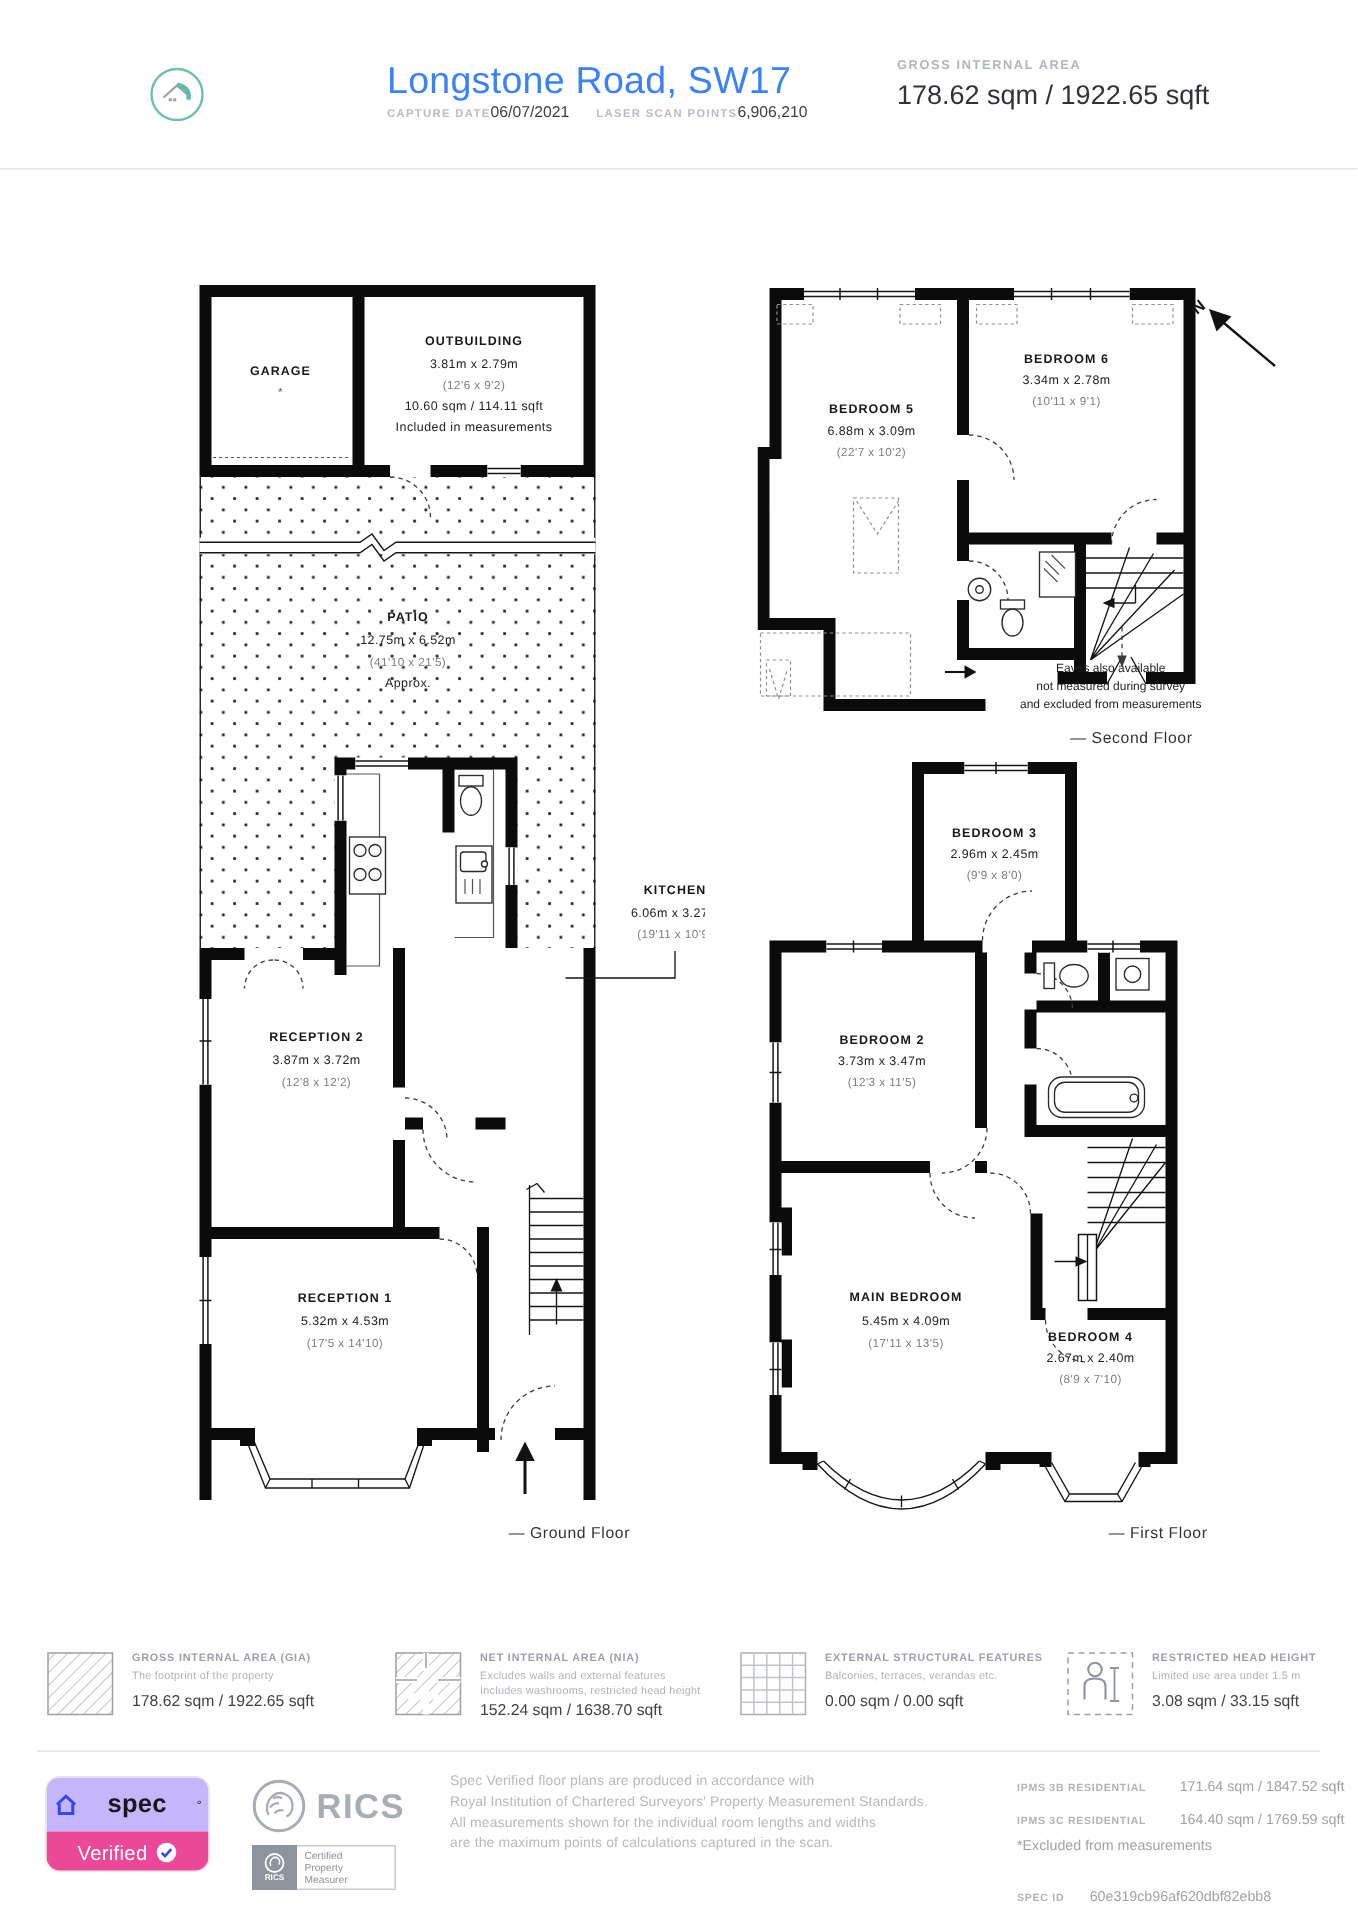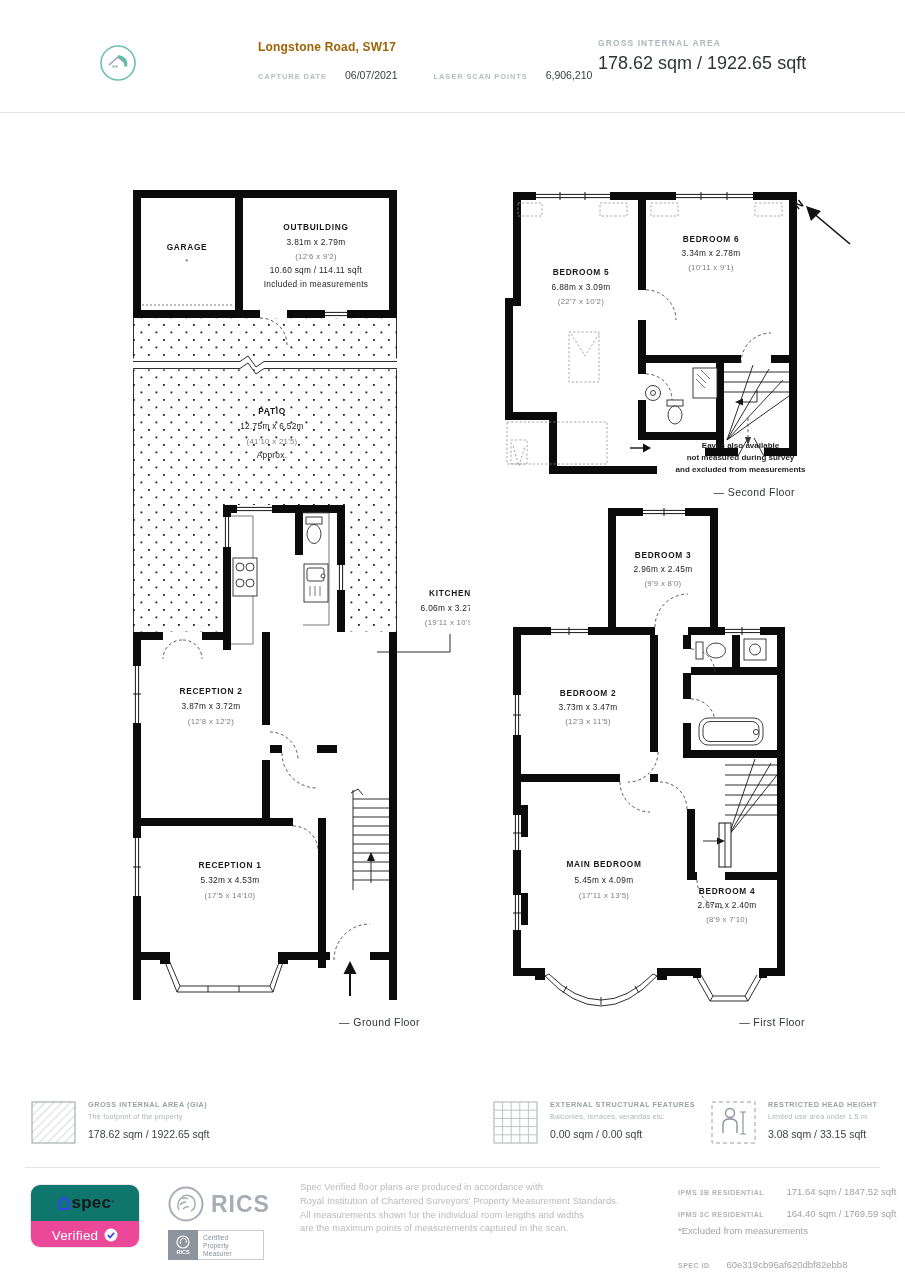--- a/index.html
+++ b/index.html
@@ -1,49 +1,49 @@
 <!DOCTYPE html>
 <html><head>
 <meta charset="utf-8">
 <style>
   html,body{margin:0;padding:0;background:#fff}
   .page{position:relative;width:905px;height:1280px;background:#fff;
         font-family:"Liberation Sans",sans-serif;overflow:hidden;color:#2b2f33}
   .abs{position:absolute}
   
-  .title{font-size:12px;font-weight:700;color:#a16207;letter-spacing:.2px}
+  .title{font-size:25px;font-weight:400;color:#3b82f6;letter-spacing:.2px}
   .meta-label{font-size:7.5px;color:#b7bdc3;letter-spacing:.9px;font-weight:600}
   .meta-value{font-size:10.5px;color:#3c4043}
   .gia-label{font-size:8.5px;color:#b0b6bc;letter-spacing:1.1px;font-weight:600}
   .gia-value{font-size:18px;color:#2f3337;margin-top:5px}
   .hr{position:absolute;height:1px;background:#e4e4e4}
   
   svg text{font-family:"Liberation Sans",sans-serif}
   .room-name{font-size:8.3px;font-weight:700;fill:#181818;letter-spacing:.7px;text-anchor:middle}
   .room-dims{font-size:8.3px;fill:#222;text-anchor:middle;letter-spacing:.3px}
   .room-ft{font-size:7.8px;fill:#7d7d7d;text-anchor:middle;letter-spacing:.3px}
   .room-note{font-size:7.8px;fill:#555;text-anchor:middle;letter-spacing:.3px}
   .floor-label{font-size:10.5px;color:#2f3337;letter-spacing:.4px;font-weight:500;text-align:right}
   .walls{fill:#0b0b0b;stroke:none}
   .thin{stroke:#161616;stroke-width:.9;fill:none}
   .thin2{stroke:#555;stroke-width:.8;fill:none}
   .winline{stroke:#161616;stroke-width:1;fill:none}
   .arc{stroke:#3a3a3a;stroke-width:.85;fill:none;stroke-dasharray:3 2.6}
   .eaves{stroke:#8f8f8f;stroke-width:.8;fill:none;stroke-dasharray:2.2 2}
   .fix{stroke:#2a2a2a;stroke-width:.9;fill:#fff}
-  .eaves-note{font-size:8px;font-weight:700;color:#1f1f1f;line-height:12px;text-align:center}
+  .eaves-note{font-size:8px;font-weight:400;color:#1f1f1f;line-height:12px;text-align:center}
   
   .lg-item{position:absolute;display:flex;gap:10px}
   .lg-title{font-size:7.2px;color:#9ba1a8;letter-spacing:.55px;font-weight:600}
   .lg-desc{font-size:7.2px;color:#aeb3b9;margin-top:2.5px;letter-spacing:.2px}
   .lg-value{font-size:10.5px;color:#3f4347;margin-top:7px}
   
   .badge{position:absolute;width:110px;height:64px;border-radius:10px;overflow:hidden;
          border:1px solid #e6e6e6;box-sizing:border-box}
-  .badge-top{height:36px;background:#0f766e;display:flex;align-items:center;justify-content:center;gap:0}
+  .badge-top{height:36px;background:#c4b5fd;display:flex;align-items:center;justify-content:center;gap:20px}
   .badge-top .spec-word{font-size:17px;font-weight:700;color:#17171c;letter-spacing:.2px}
   .badge-top .deg{font-size:8px;color:#17171c;vertical-align:top}
   .badge-bottom{height:28px;display:flex;align-items:center;justify-content:center;gap:6px;color:#fff;
                 font-size:13.5px;letter-spacing:.2px}
   .rics-word{font-size:23px;font-weight:800;color:#a7adb5;letter-spacing:1px}
   .cert-box{display:flex;margin-top:8px}
   .cert-sq{width:30px;height:30px;background:#8d949e;display:flex;flex-direction:column;
            align-items:center;justify-content:center;color:#fff;font-size:5.5px;font-weight:700}
   .cert-txt{border:1px solid #c9cdd2;border-left:none;width:66px;height:30px;box-sizing:border-box;
             padding:3px 0 0 5px;font-size:6.8px;color:#8d949e;line-height:8px}
@@ -60,21 +60,21 @@
   <svg class="abs" style="left:99px;top:44px" width="38" height="38" viewBox="0 0 38 38">
     <circle cx="19" cy="19" r="17" fill="none" stroke="#6fbfae" stroke-width="1.6"></circle>
     <path d="M10,21 L19,13 L27,20" fill="none" stroke="#9aa0a6" stroke-width="1.4"></path>
     <path d="M19,12.5 Q28.5,14.5 26.5,22.5" fill="none" stroke="#5fbcab" stroke-width="3"></path>
     <rect x="13.5" y="21.5" width="2" height="2" fill="#9aa0a6"></rect>
     <rect x="16.5" y="21.5" width="2" height="2" fill="#9aa0a6"></rect>
   </svg>
 
   <div class="abs title" style="left:258px;top:40px">Longstone Road, SW17</div>
 
-  <div class="abs" style="left:258px;top:69px;display:flex;align-items:baseline;gap:18px">
+  <div class="abs" style="left:258px;top:69px;display:flex;align-items:baseline;gap:0">
     <span class="meta-label">CAPTURE DATE</span>
     <span class="meta-value">06/07/2021</span>
     <span class="meta-label" style="margin-left:18px">LASER SCAN POINTS</span>
     <span class="meta-value">6,906,210</span>
   </div>
 
   <div class="abs" style="left:598px;top:38px">
     <div class="gia-label">GROSS INTERNAL AREA</div>
     <div class="gia-value">178.62 sqm / 1922.65 sqft</div>
   </div>
@@ -383,20 +383,33 @@
     <svg width="48" height="46" viewBox="0 0 48 46">
       <rect x="2" y="2" width="43" height="41" fill="url(#lh)" stroke="#9aa0a6"></rect>
     </svg>
     <div>
       <div class="lg-title">GROSS INTERNAL AREA (GIA)</div>
       <div class="lg-desc">The footprint of the property</div>
       <div class="lg-value">178.62 sqm / 1922.65 sqft</div>
     </div>
   </div>
 
+  <div class="lg-item" style="left:262px;top:1100px">
+    <svg width="48" height="46" viewBox="0 0 48 46">
+      <rect x="2" y="2" width="43" height="41" fill="url(#lh)" stroke="#9aa0a6"></rect>
+      <path d="M2,20 h16 M28,20 h17 M22,2 v12 M22,26 v17 M10,31 h20" stroke="#fff" stroke-width="4" fill="none"></path>
+      <path d="M2,20 h14 M30,20 h15 M22,2 v10" stroke="#9aa0a6" stroke-width="1" fill="none"></path>
+    </svg>
+    <div>
+      <div class="lg-title">NET INTERNAL AREA (NIA)</div>
+      <div class="lg-desc">Excludes walls and external features</div>
+      <div class="lg-desc" style="margin-top:1px">Includes washrooms, restricted head height</div>
+      <div class="lg-value" style="margin-top:3px">152.24 sqm / 1638.70 sqft</div>
+    </div>
+  </div>
 
   <div class="lg-item" style="left:492px;top:1100px">
     <svg width="48" height="46" viewBox="0 0 48 46">
       <rect x="2" y="2" width="43" height="41" fill="none" stroke="#a9aeb4"></rect>
       <path d="M10.6,2 V43 M19.2,2 V43 M27.8,2 V43 M36.4,2 V43 M2,10.2 H45 M2,18.4 H45 M2,26.6 H45 M2,34.8 H45" stroke="#bfc4c9" stroke-width="1" fill="none"></path>
     </svg>
     <div>
       <div class="lg-title">EXTERNAL STRUCTURAL FEATURES</div>
       <div class="lg-desc">Balconies, terraces, verandas etc.</div>
       <div class="lg-value">0.00 sqm / 0.00 sqft</div>
@@ -458,21 +471,21 @@
         <div>Property</div>
         <div>Measurer</div>
       </div>
     </div>
   </div>
 
   <div class="abs disc" style="left:300px;top:1181px;width:365px">
     <div>Spec Verified floor plans are produced in accordance with</div>
     <div>Royal Institution of Chartered Surveyors' Property Measurement Standards.</div>
     <div>All measurements shown for the individual room lengths and widths</div>
-    <div>are the maximum points of measurements captured in the scan.</div>
+    <div>are the maximum points of calculations captured in the scan.</div>
   </div>
 
   <div class="abs" style="left:678px;top:1181px;width:220px">
     <div class="ipms-row">
       <span class="ipms-label">IPMS 3B RESIDENTIAL</span>
       <span class="ipms-value">171.64 sqm / 1847.52 sqft</span>
     </div>
     <div class="ipms-row">
       <span class="ipms-label">IPMS 3C RESIDENTIAL</span>
       <span class="ipms-value">164.40 sqm / 1769.59 sqft</span>

